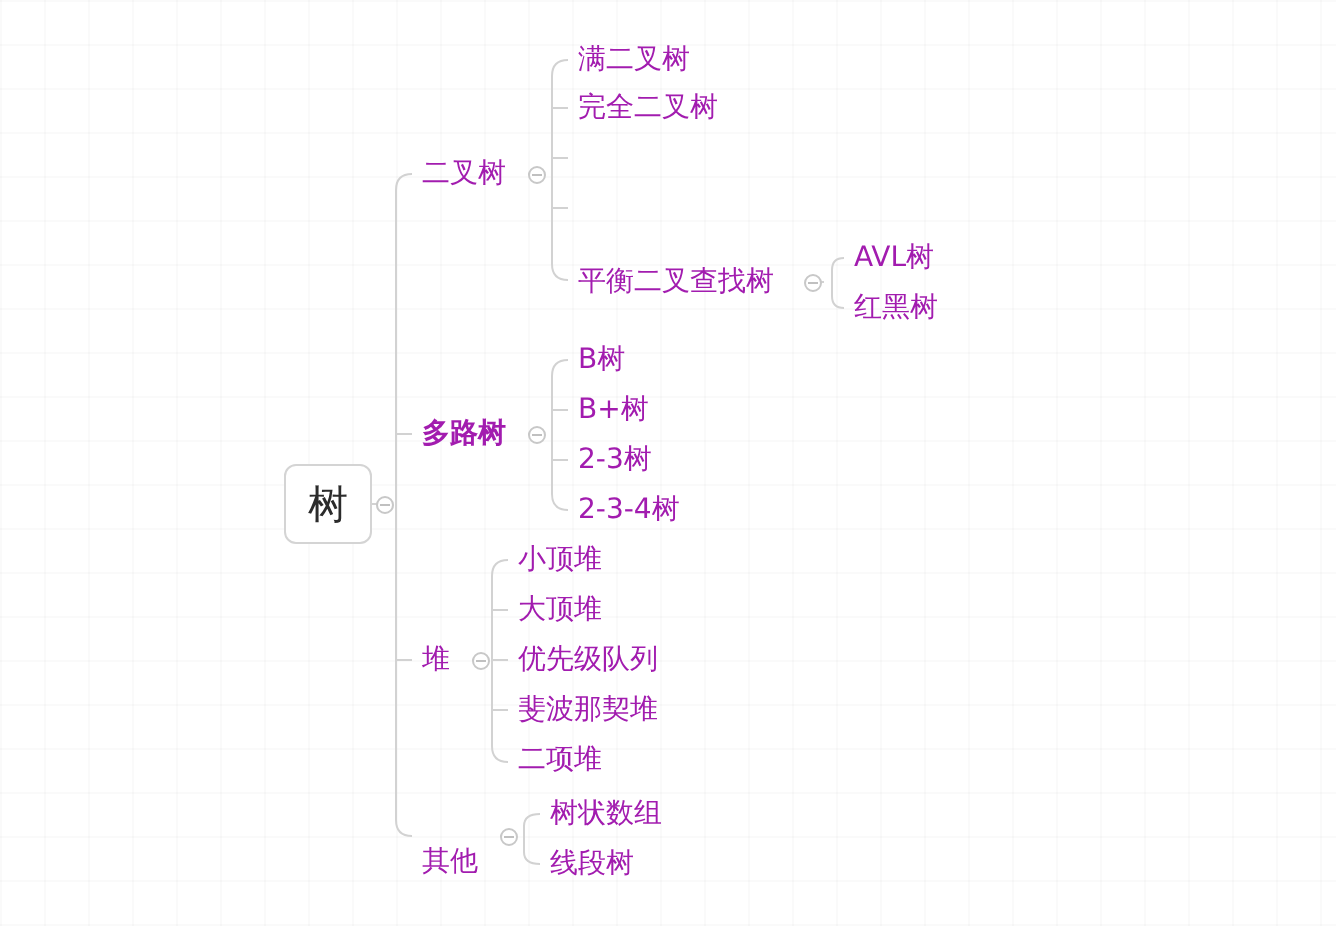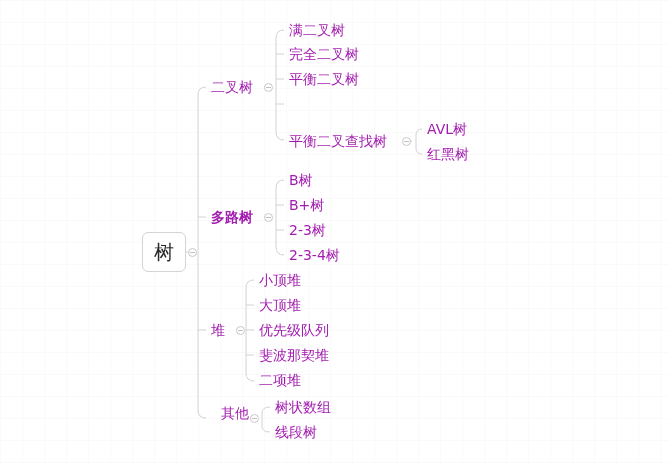--- a/index.html
+++ b/index.html
@@ -70,39 +70,38 @@
 
   <div class="root">
     <span>树</span>
   </div>
   <span class="collapse" style="left:188px;top:248px;"></span>
 
   <div class="node" style="left:211px;top:78px;">二叉树</div>
   <span class="collapse" style="left:264px;top:83px;"></span>
   <div class="node" style="left:289px;top:21px;">满二叉树</div>
   <div class="node" style="left:289px;top:45px;">完全二叉树</div>
-  <div class="node" style="left:289px;top:70px;">平衡二叉树</div>
   <div class="node" style="left:289px;top:132px;">平衡二叉查找树</div>
   <span class="collapse" style="left:402px;top:137px;"></span>
   <div class="node" style="left:427px;top:120px;">AVL树</div>
   <div class="node" style="left:427px;top:145px;">红黑树</div>
 
   <div class="node" style="left:211px;top:208px;font-weight:bold;">多路树</div>
   <span class="collapse" style="left:264px;top:213px;"></span>
   <div class="node" style="left:289px;top:171px;">B树</div>
   <div class="node" style="left:289px;top:196px;text-align:center;">B+树</div>
   <div class="node" style="left:289px;top:221px;">2-3树</div>
   <div class="node" style="left:289px;top:246px;">2-3-4树</div>
 
   <div class="node" style="left:211px;top:321px;">堆</div>
   <span class="collapse" style="left:236px;top:326px;"></span>
   <div class="node" style="left:259px;top:271px;">小顶堆</div>
   <div class="node" style="left:259px;top:296px;">大顶堆</div>
   <div class="node" style="left:259px;top:321px;text-align:center;">优先级队列</div>
   <div class="node" style="left:259px;top:346px;">斐波那契堆</div>
   <div class="node" style="left:259px;top:371px;">二项堆</div>
 
-  <div class="node" style="left:211px;top:404px;margin-left:10px;">其他</div>
+  <div class="node" style="left:211px;top:422px;">其他</div>
   <span class="collapse" style="left:250px;top:414px;"></span>
   <div class="node" style="left:275px;top:398px;text-align:right;">树状数组</div>
   <div class="node" style="left:275px;top:423px;">线段树</div>
 
 </div>
 
 </body></html>

